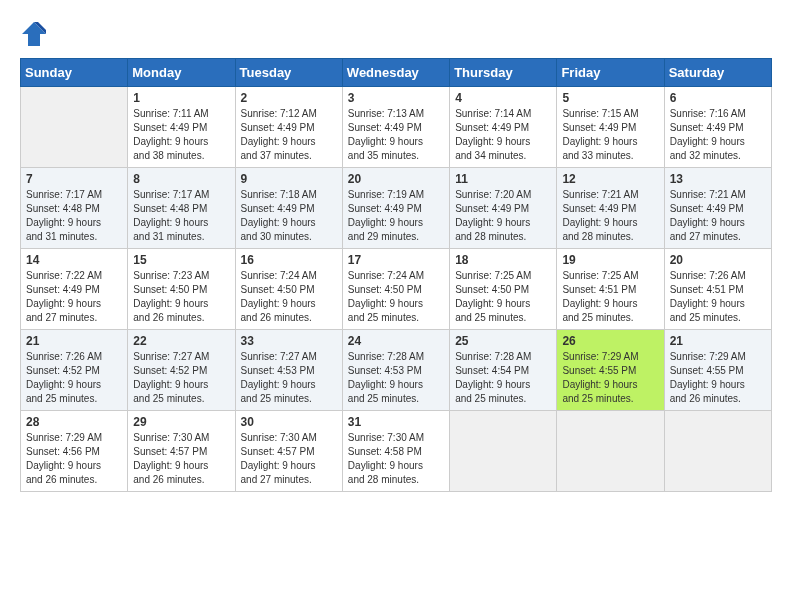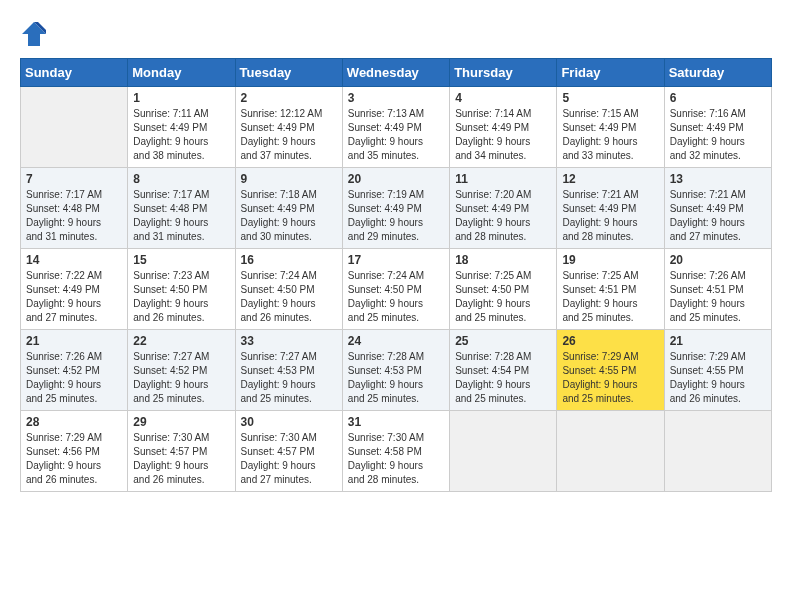--- a/index.html
+++ b/index.html
@@ -123,21 +123,21 @@
         <td class="empty-cell"></td>
         <td style="background: rgb(255, 255, 255);">
           <span class="day-number">1</span>
           <div class="day-info" style="white-space: pre-line;">Sunrise: 7:11 AM
 Sunset: 4:49 PM
 Daylight: 9 hours
 and 38 minutes.</div>
         </td>
         <td style="background: rgb(255, 255, 255);">
           <span class="day-number">2</span>
-          <div class="day-info" style="white-space: pre-line;">Sunrise: 12:12 AM
+          <div class="day-info" style="white-space: pre-line;">Sunrise: 7:12 AM
 Sunset: 4:49 PM
 Daylight: 9 hours
 and 37 minutes.</div>
         </td>
         <td style="background: rgb(255, 255, 255);">
           <span class="day-number">3</span>
           <div class="day-info" style="white-space: pre-line;">Sunrise: 7:13 AM
 Sunset: 4:49 PM
 Daylight: 9 hours
 and 35 minutes.</div>
@@ -295,21 +295,21 @@
 Daylight: 9 hours
 and 25 minutes.</div>
         </td>
         <td style="background: rgb(240, 244, 248);">
           <span class="day-number">25</span>
           <div class="day-info" style="white-space: pre-line;">Sunrise: 7:28 AM
 Sunset: 4:54 PM
 Daylight: 9 hours
 and 25 minutes.</div>
         </td>
-        <td style="background: #fde047;">
+        <td style="background: #bef264;">
           <span class="day-number">26</span>
           <div class="day-info" style="white-space: pre-line;">Sunrise: 7:29 AM
 Sunset: 4:55 PM
 Daylight: 9 hours
 and 25 minutes.</div>
         </td>
         <td style="background: rgb(240, 244, 248);">
           <span class="day-number">21</span>
           <div class="day-info" style="white-space: pre-line;">Sunrise: 7:29 AM
 Sunset: 4:55 PM

